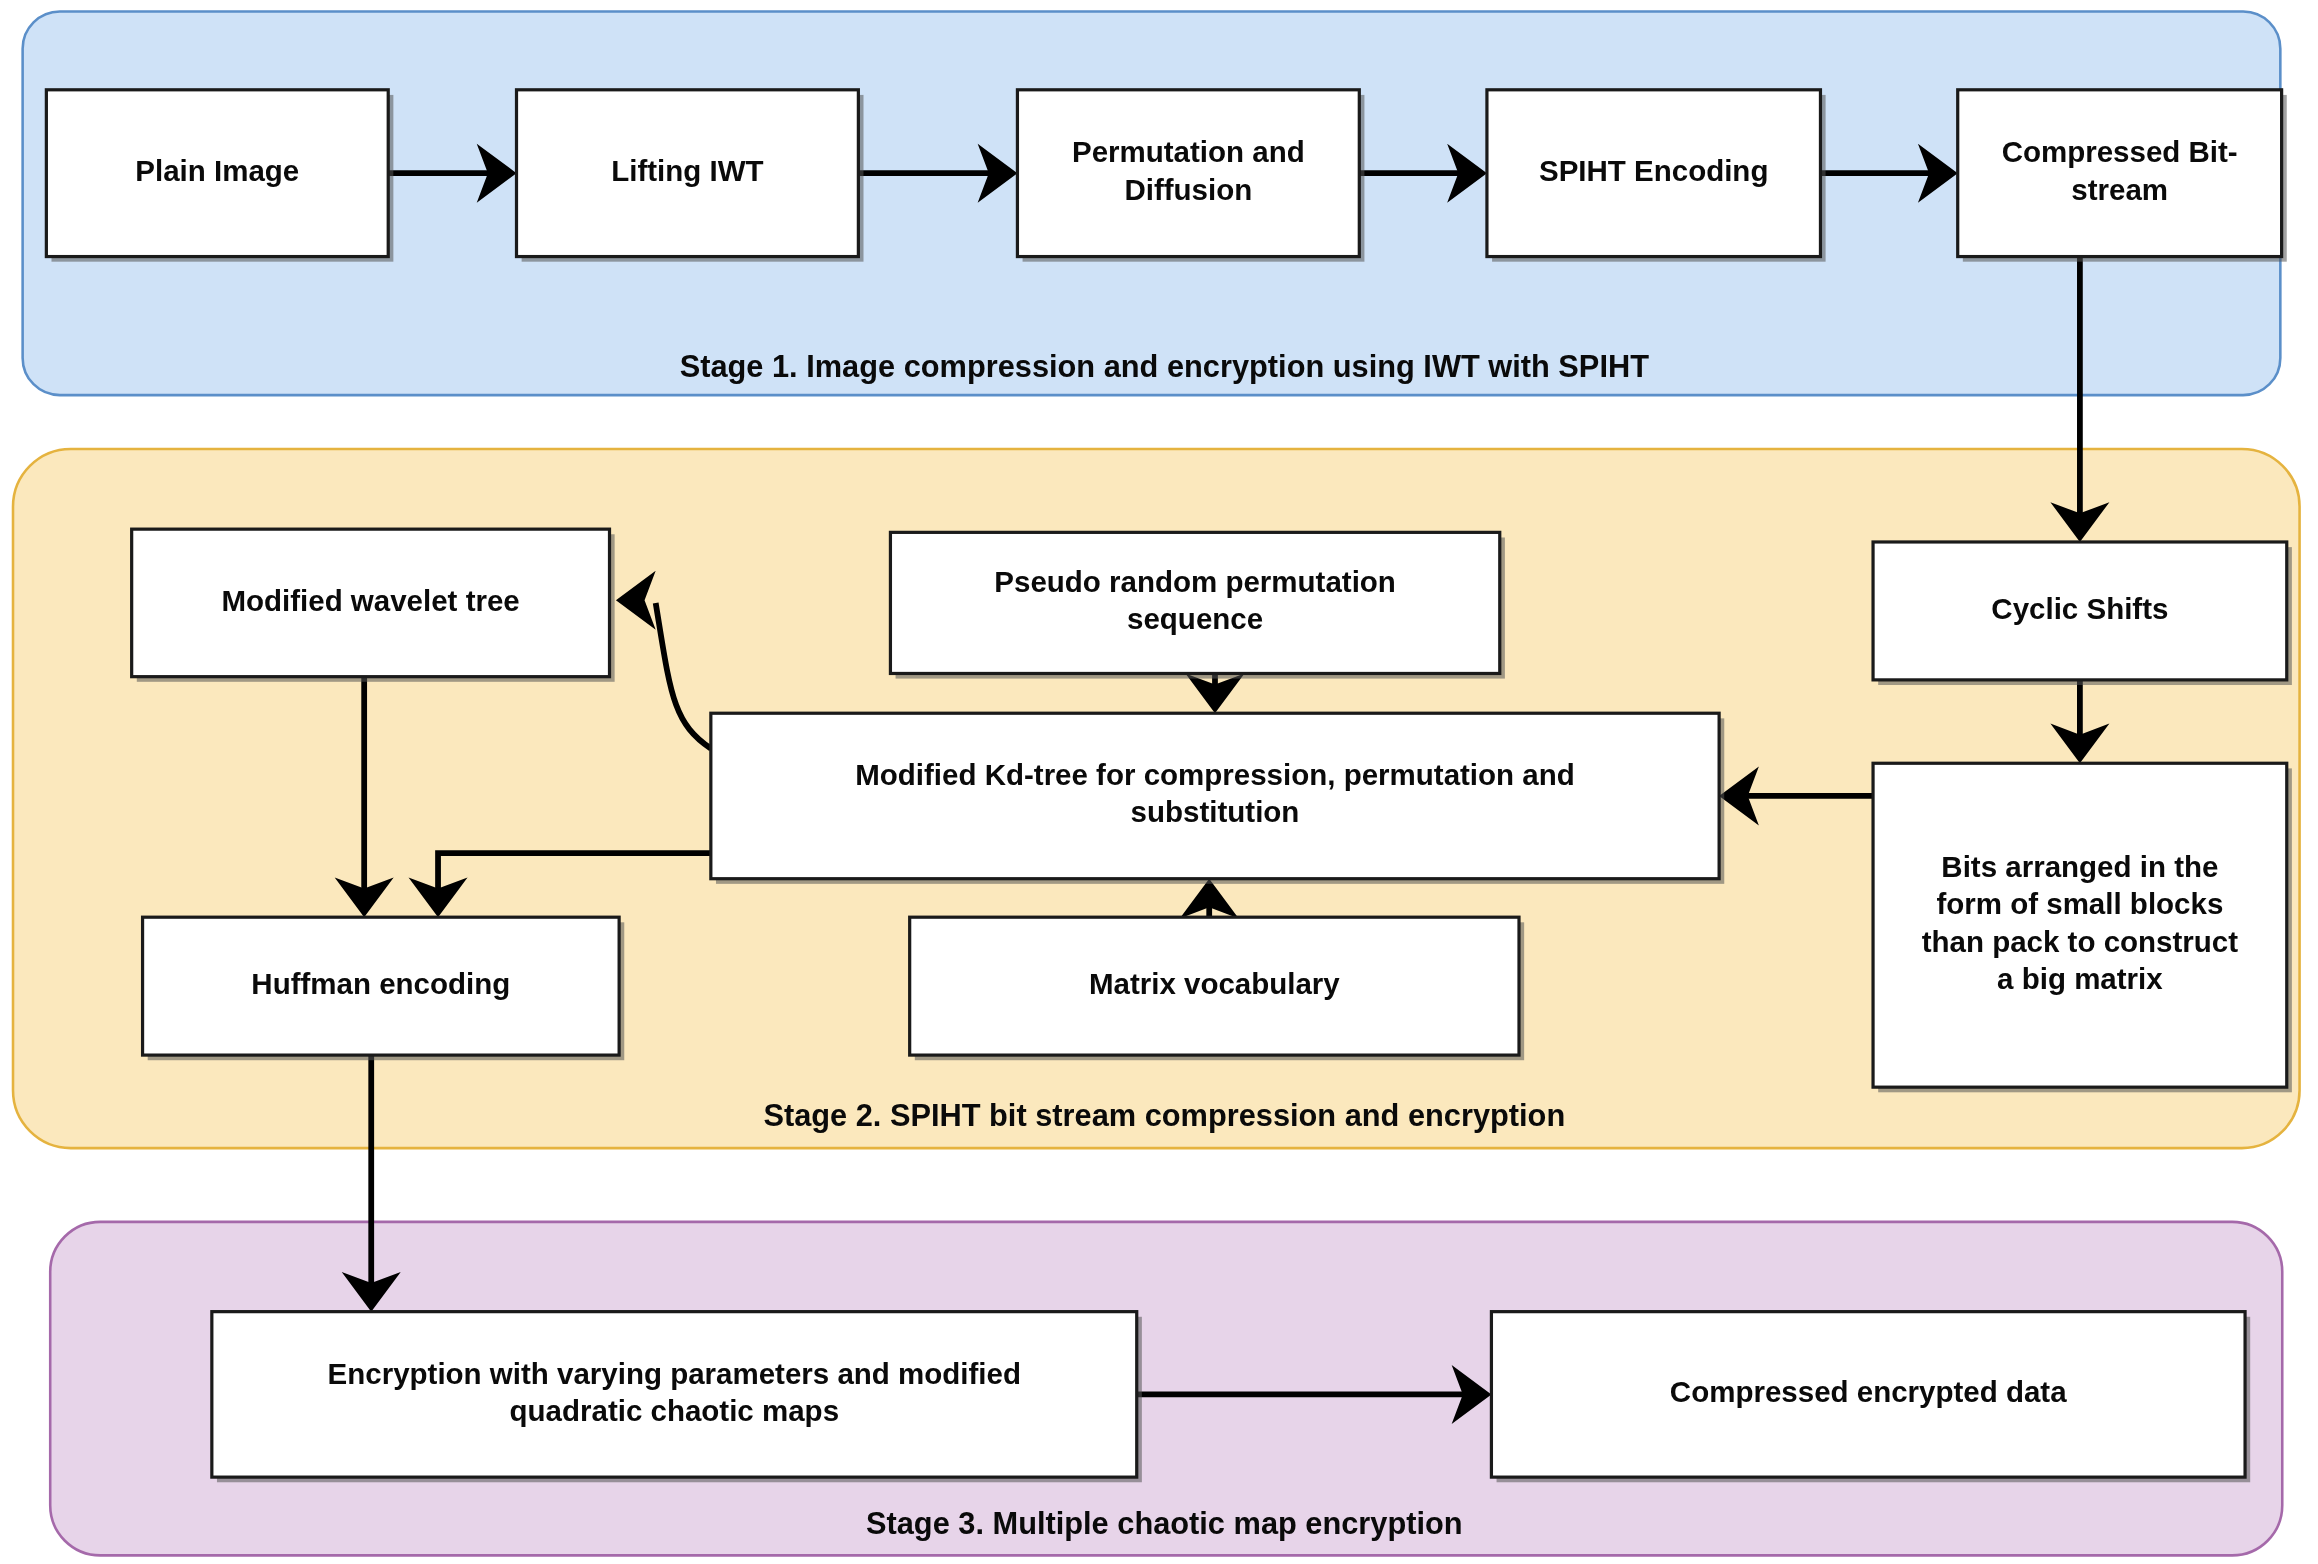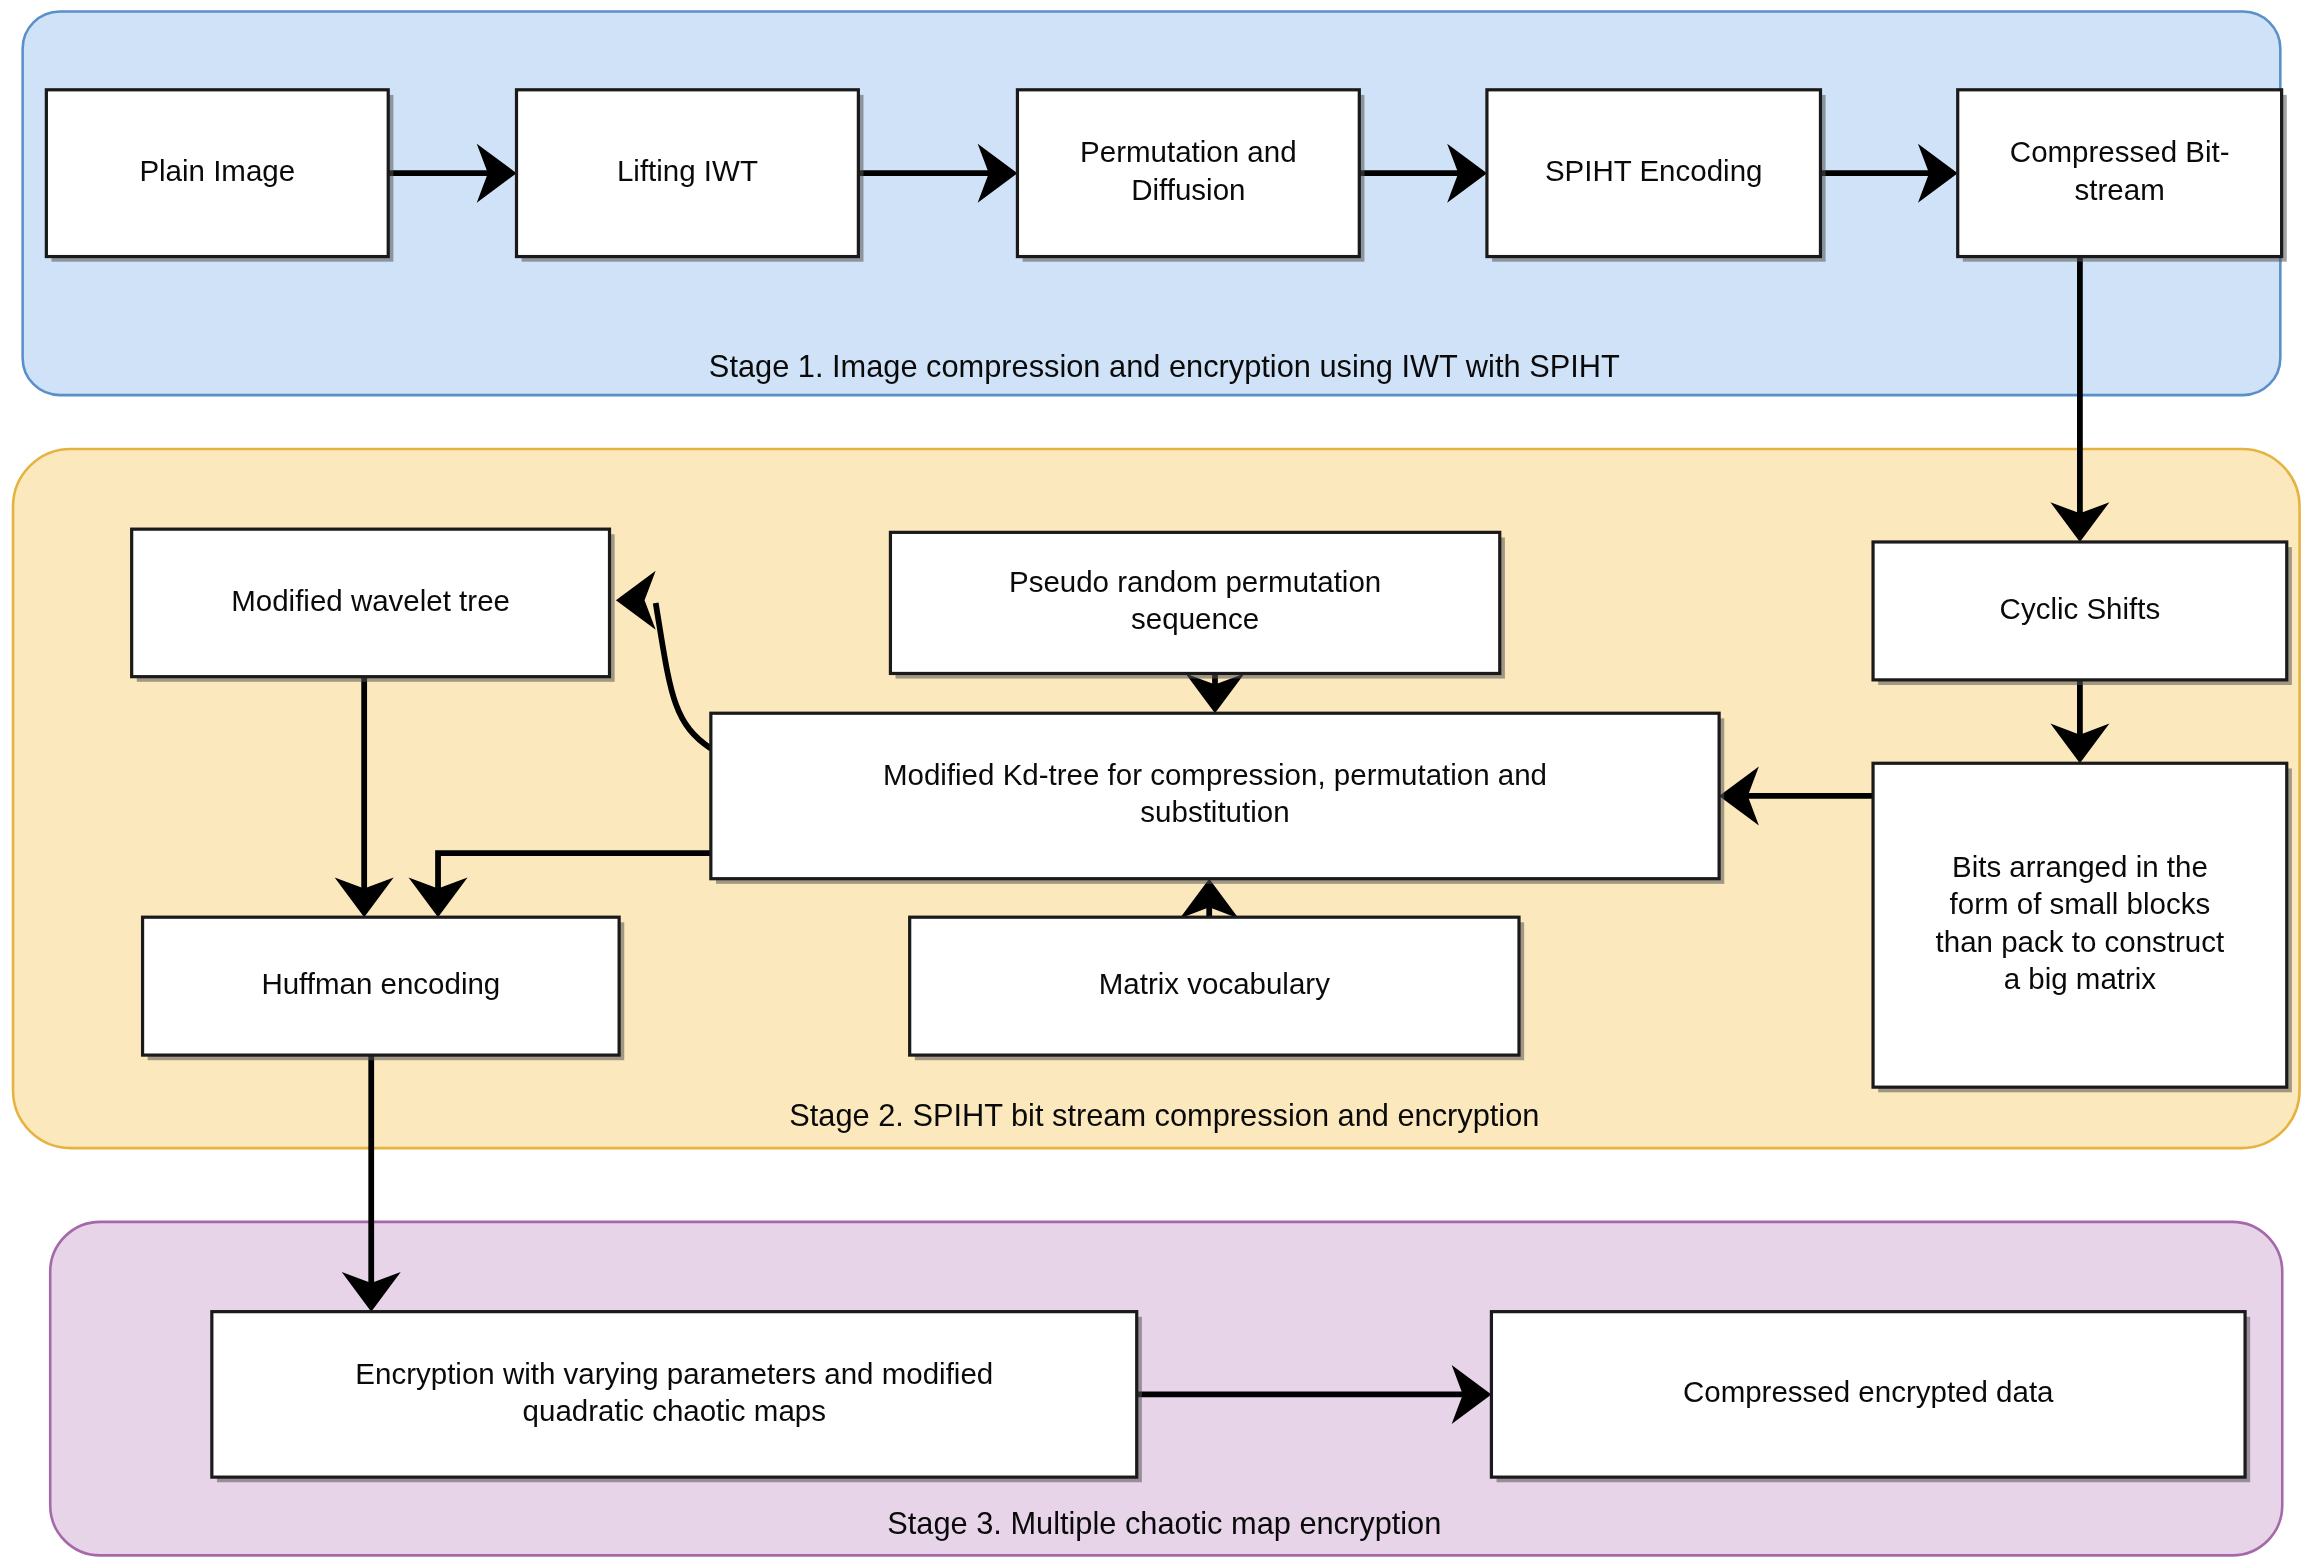--- a/index.html
+++ b/index.html
@@ -7,20 +7,21 @@
     padding: 0;
     background: #ffffff;
   }
   #stage {
     position: relative;
     width: 2319px;
     height: 1565px;
     background: #ffffff;
     font-family: "Liberation Sans", sans-serif;
     overflow: hidden;
+    font-weight: bold;
   }
   svg.diagram {
     position: absolute;
     left: 0;
     top: 0;
     width: 2319px;
     height: 1565px;
   }
   .stage-band {
     stroke-width: 4;

